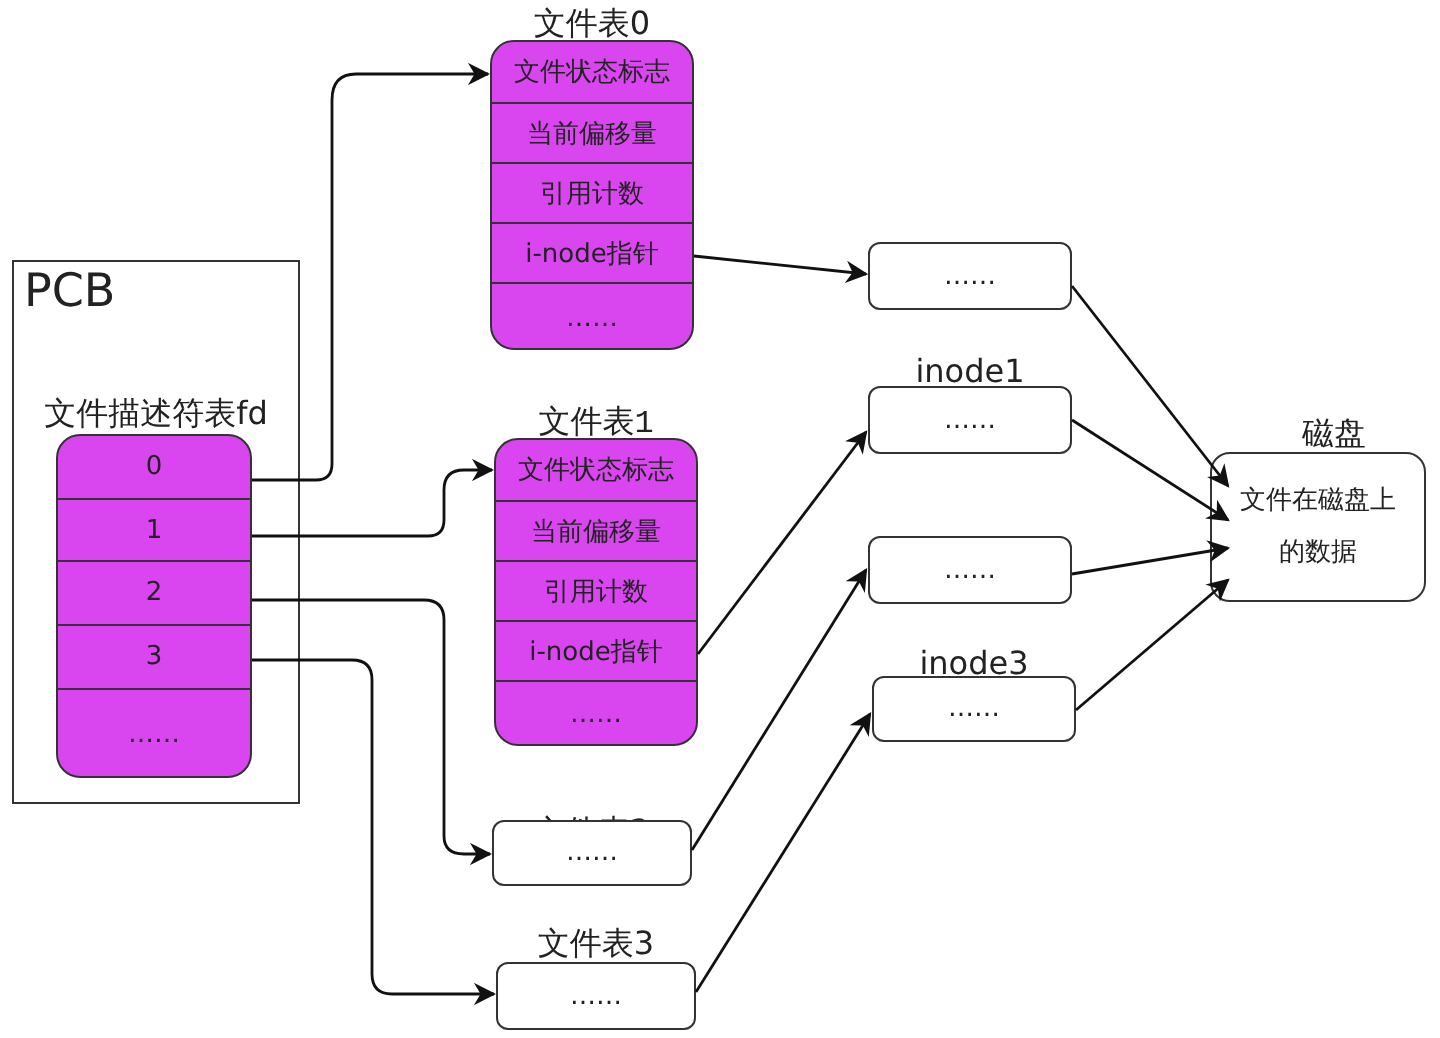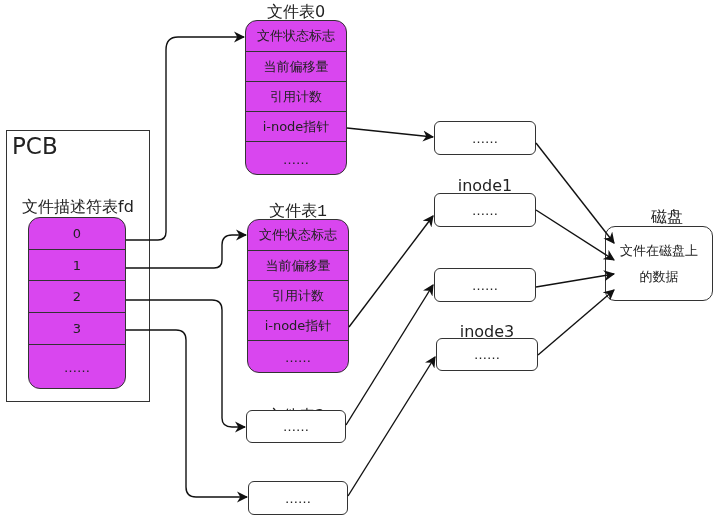--- a/index.html
+++ b/index.html
@@ -46,20 +46,21 @@
     <div class="row" style="height:31px;">文件状态标志</div>
     <div class="row" style="height:30px;">当前偏移量</div>
     <div class="row" style="height:30px;">引用计数</div>
     <div class="row" style="height:30px;">i-node指针</div>
     <div class="row" style="height:33px;">……</div>
   </div>
 
   <div class="abs label" style="left:246px;top:406px;width:100px;">文件表2</div>
   <div class="abs box" style="left:246px;top:410px;width:100px;height:33px;">……</div>
 
+  <div class="abs label" style="left:248px;top:462px;width:100px;">文件表3</div>
   <div class="abs box" style="left:248px;top:481px;width:100px;height:34px;">……</div>
 
   <div class="abs box" style="left:434px;top:121px;width:102px;height:34px;">……</div>
 
   <div class="abs label" style="left:435px;top:176px;width:100px;">inode1</div>
   <div class="abs box" style="left:434px;top:193px;width:102px;height:34px;">……</div>
 
   <div class="abs box" style="left:434px;top:268px;width:102px;height:34px;">……</div>
 
   <div class="abs label" style="left:437px;top:322px;width:100px;">inode3</div>

